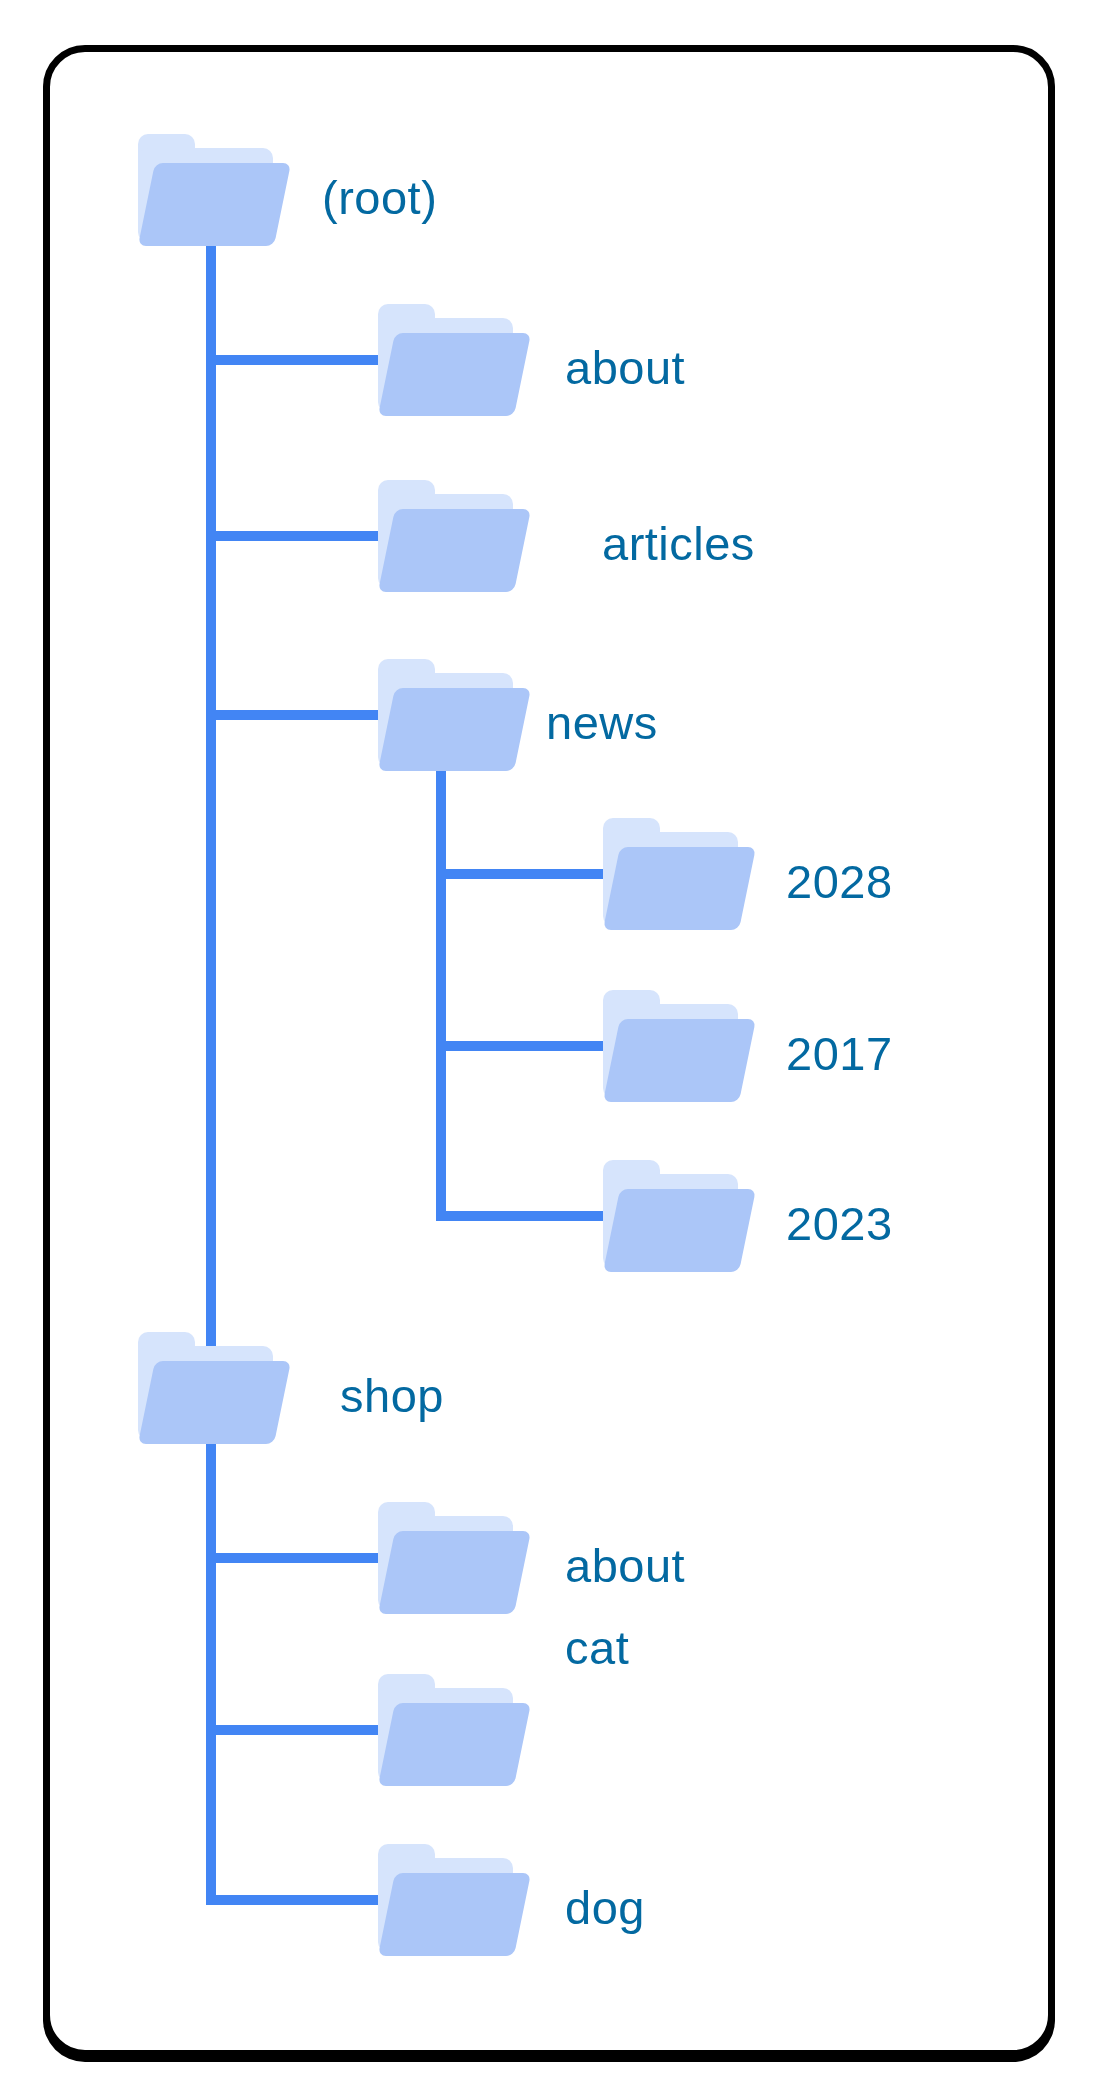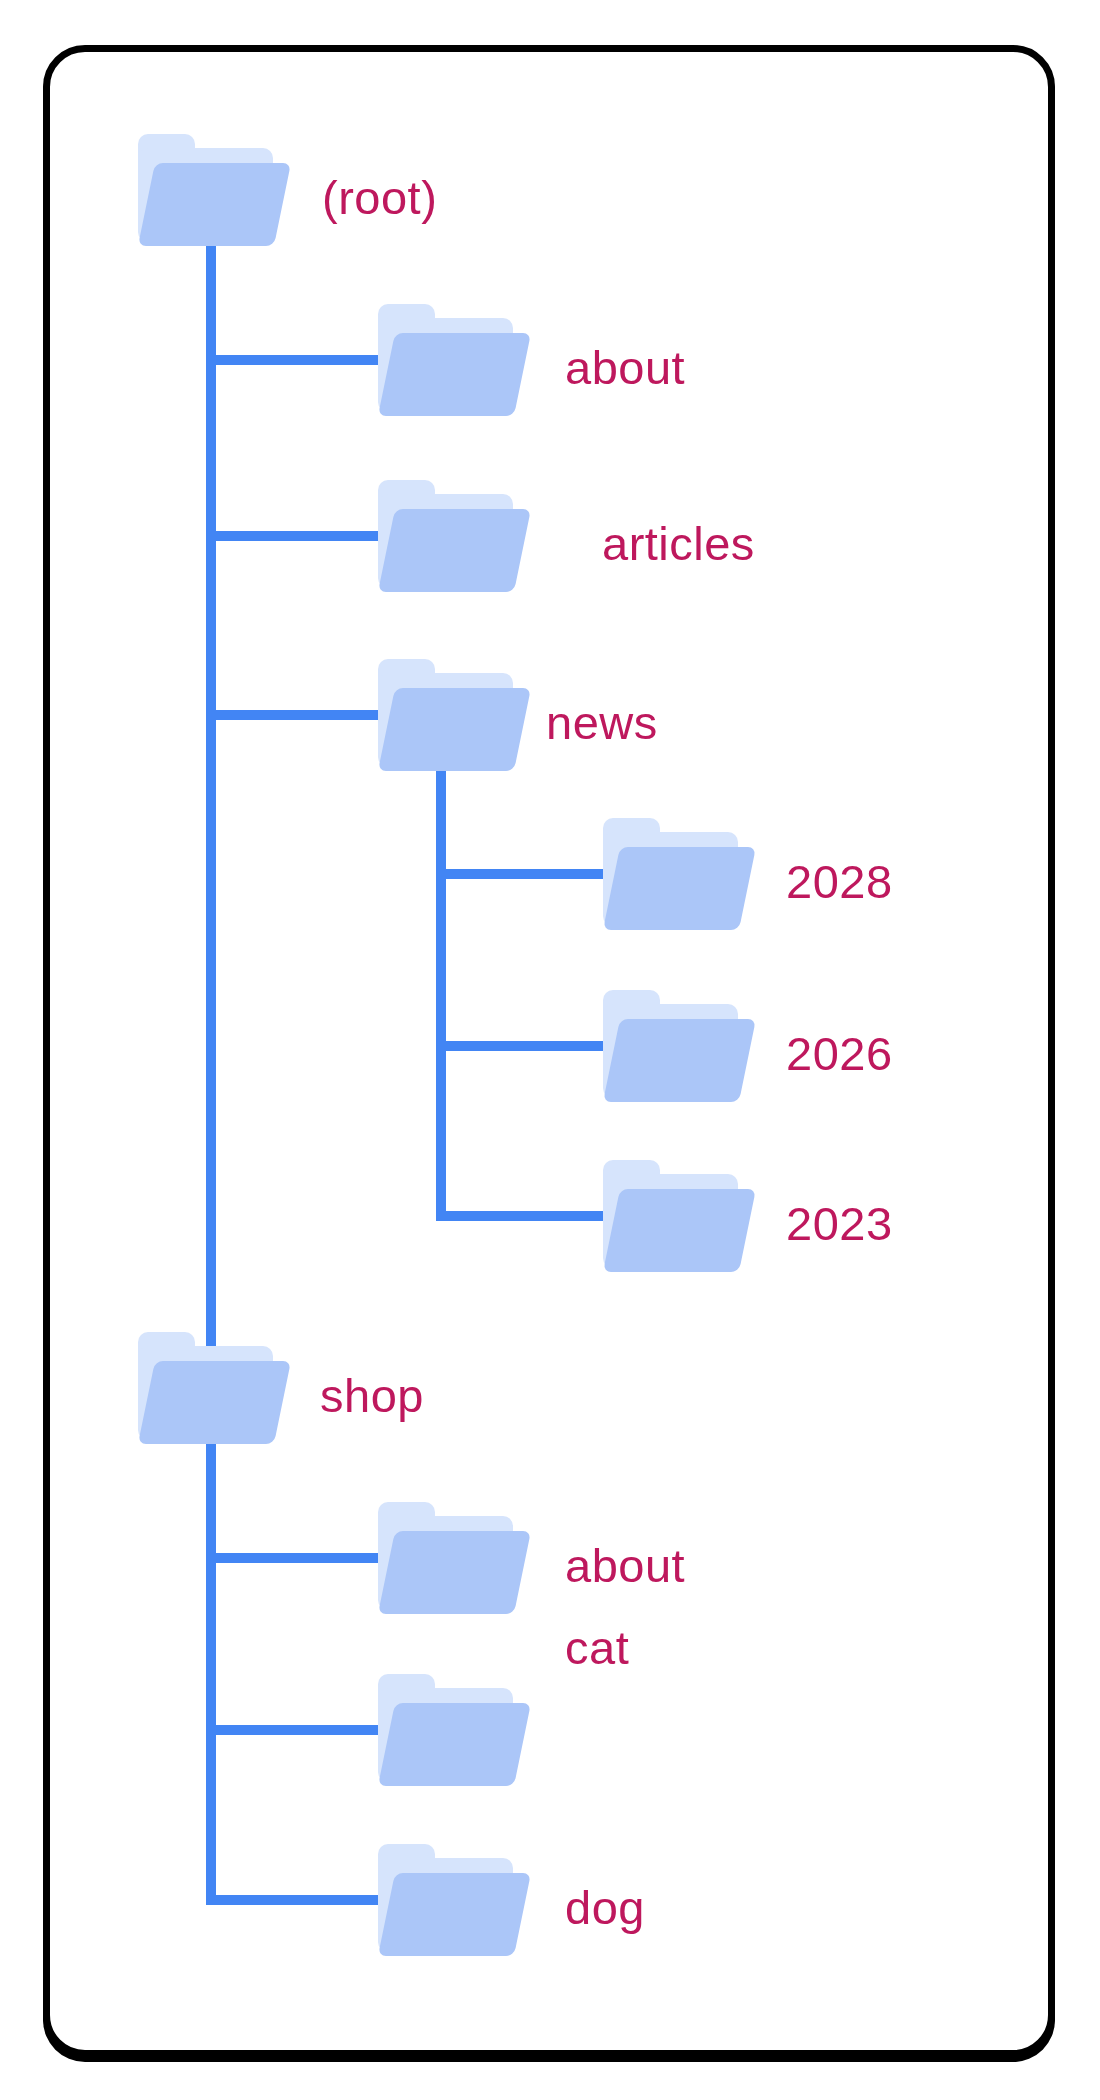--- a/index.html
+++ b/index.html
@@ -52,21 +52,21 @@
     position: absolute;
     left: 17px; top: 29px;
     width: 136px; height: 83px;
     background: #abc6f8;
     border-radius: 8px;
     transform: skewX(-11.6deg);
     transform-origin: 0 0;
   }
   .node-label {
     position: absolute;
-    color: #be185d;
+    color: #0369a1;
     font-size: 47px;
     line-height: 52px;
     letter-spacing: 0.5px;
     white-space: nowrap;
     z-index: 3;
   }
   
   .pos-root     { left: 138px; top: 134px;  }
   .pos-about    { left: 378px; top: 304px;  }
   .pos-articles { left: 378px; top: 480px;  }
@@ -79,21 +79,21 @@
   .pos-cat      { left: 378px; top: 1674px; }
   .pos-dog      { left: 378px; top: 1844px; }
   
   .lbl-root     { left: 322px; top: 172px;  }
   .lbl-about    { left: 565px; top: 342px; text-align: center;  }
   .lbl-articles { left: 565px; top: 518px; margin-left: 37px;  }
   .lbl-news     { left: 546px; top: 697px;  }
   .lbl-y2022    { left: 786px; top: 856px;  }
   .lbl-y2023    { left: 786px; top: 1028px; }
   .lbl-y2024    { left: 786px; top: 1198px; }
-  .lbl-shop     { left: 320px; top: 1370px; }
+  .lbl-shop     { left: 340px; top: 1370px; }
   .lbl-bird     { left: 565px; top: 1540px; }
   .lbl-cat      { left: 565px; top: 1622px; }
   .lbl-dog      { left: 565px; top: 1882px; }
   
   .trunk-root      { left: 206px; top: 230px;  width: 10px;  height: 1675px; }
   .conn-about      { left: 211px; top: 355px;  width: 167px; height: 10px; }
   .conn-articles   { left: 211px; top: 531px;  width: 167px; height: 10px; }
   .conn-news       { left: 211px; top: 710px;  width: 167px; height: 10px; }
   .conn-bird       { left: 211px; top: 1553px; width: 167px; height: 10px; }
   .conn-cat        { left: 211px; top: 1725px; width: 167px; height: 10px; }
@@ -174,18 +174,18 @@
   <div class="folder-tab"></div>
   <div class="folder-back"></div>
   <div class="folder-front"></div>
 </div>
 
 <div class="node-label lbl-root">(root)</div>
 <div class="node-label lbl-about">about</div>
 <div class="node-label lbl-articles">articles</div>
 <div class="node-label lbl-news">news</div>
 <div class="node-label lbl-y2022">2028</div>
-<div class="node-label lbl-y2023">2026</div>
+<div class="node-label lbl-y2023">2017</div>
 <div class="node-label lbl-y2024">2023</div>
 <div class="node-label lbl-shop">shop</div>
 <div class="node-label lbl-bird">about</div>
 <div class="node-label lbl-cat">cat</div>
 <div class="node-label lbl-dog">dog</div>
 
 </body></html>

